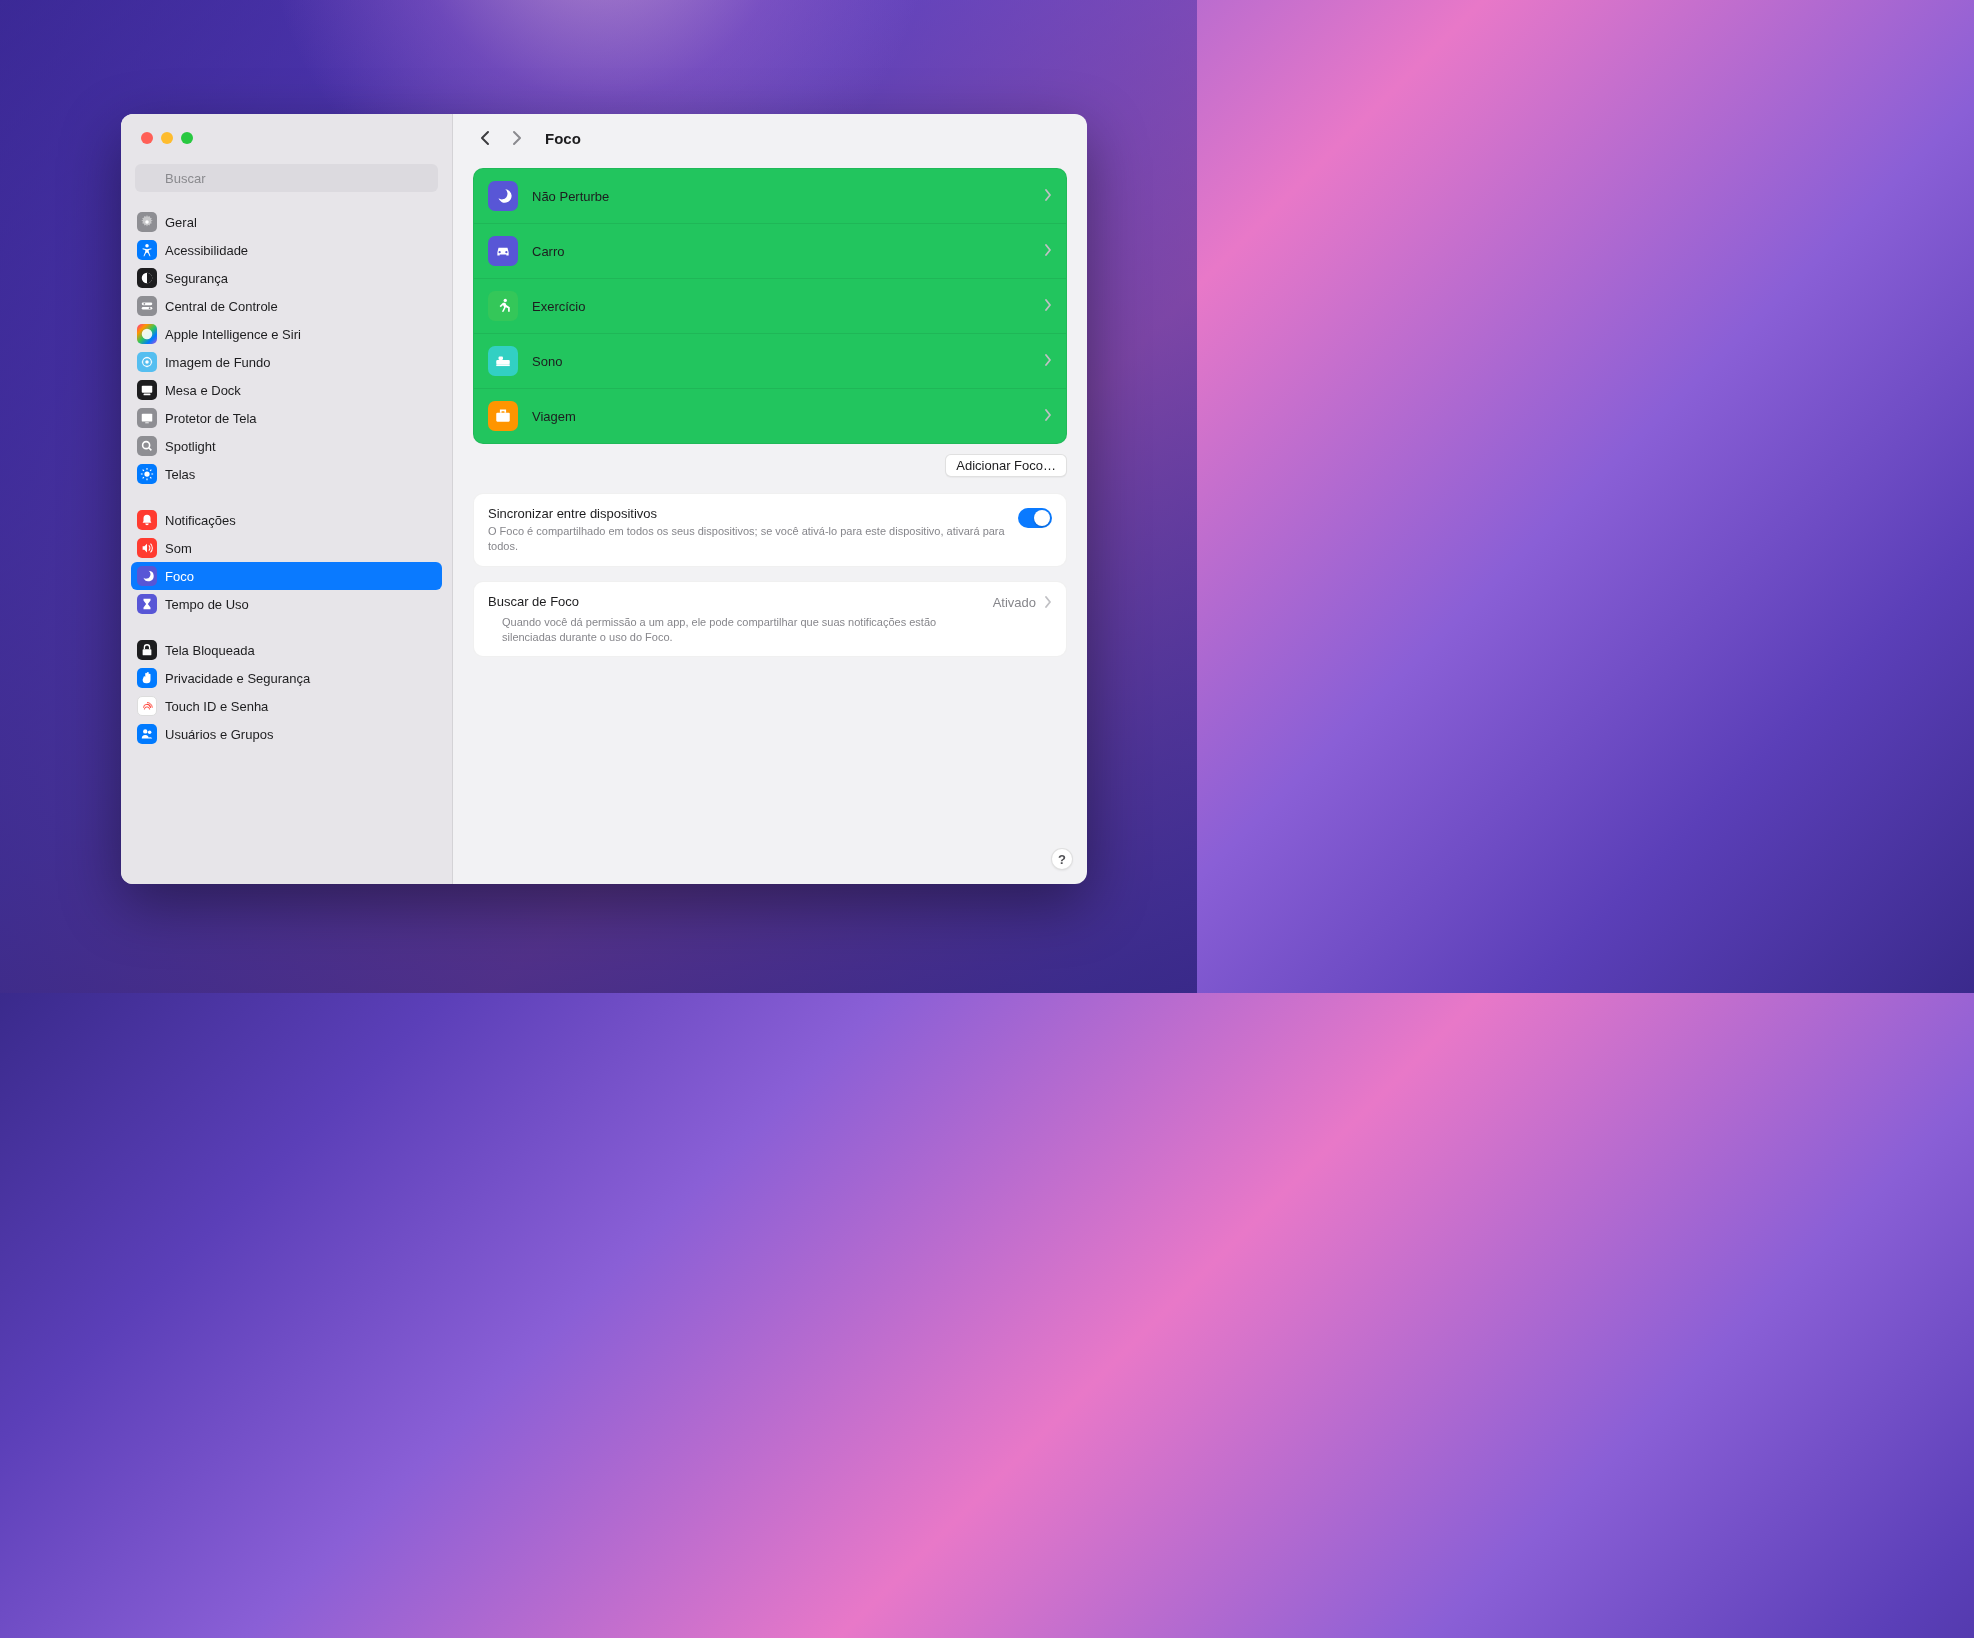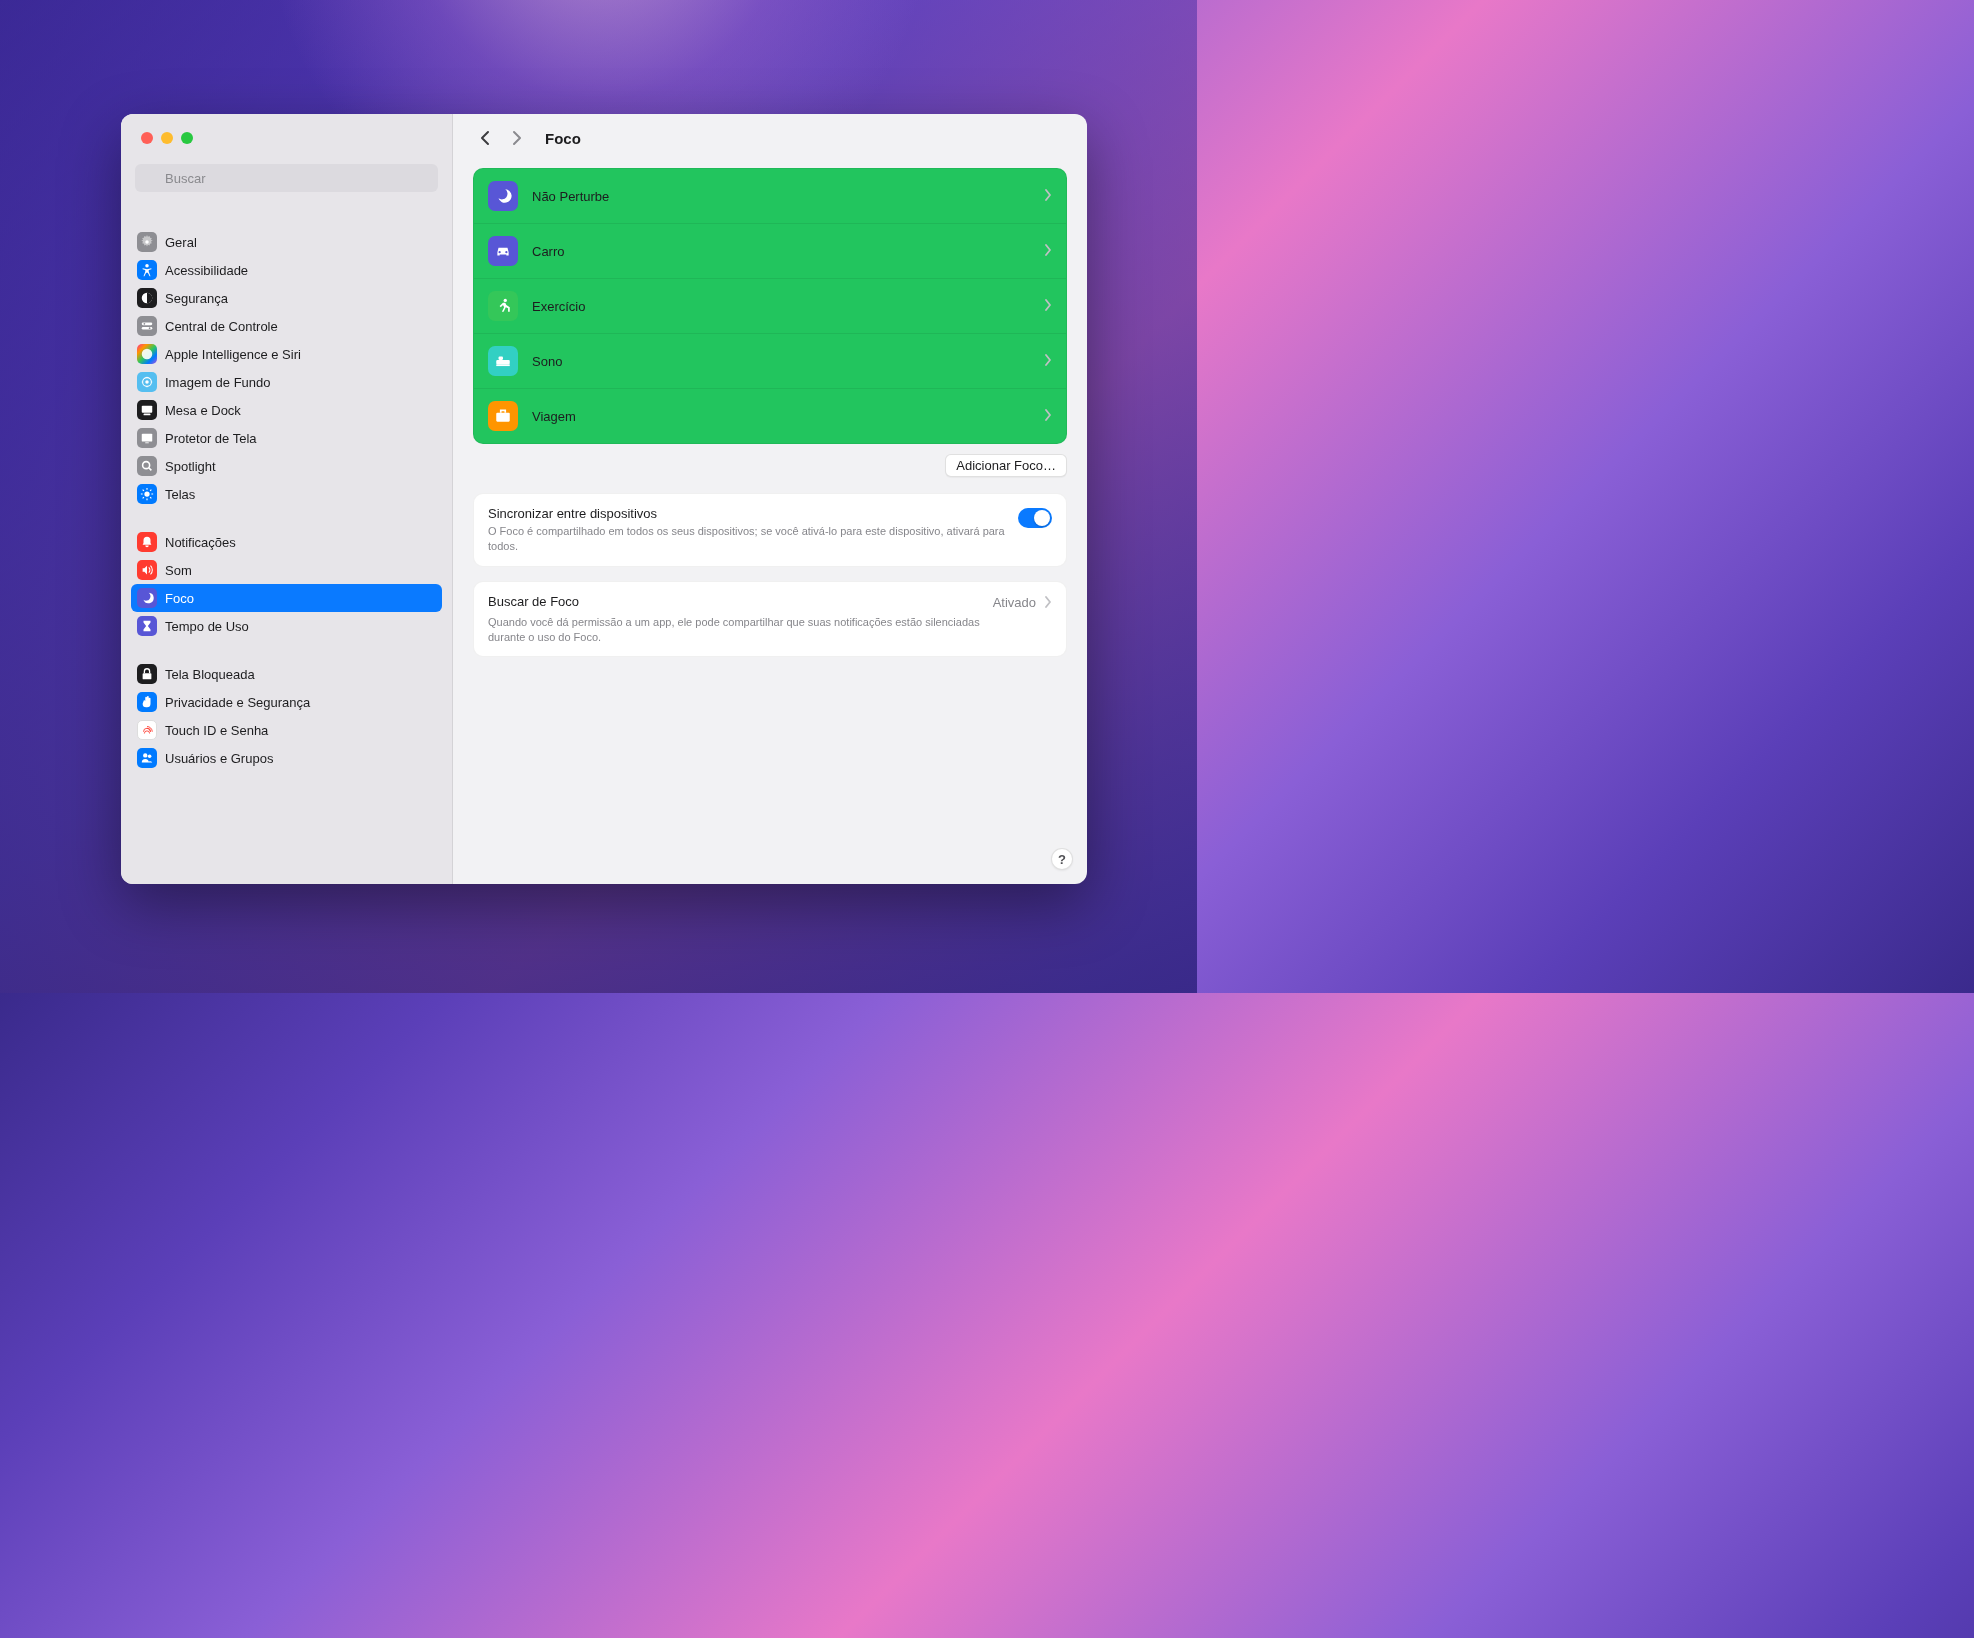--- a/index.html
+++ b/index.html
@@ -67,21 +67,21 @@
       width: 14px;
       height: 14px;
       pointer-events: none;
     }
     .search::placeholder { color: #8a8a8e; }
     .nav {
       flex: 1;
       overflow-y: auto;
       padding: 6px 10px;
     }
-    .nav-group { margin-bottom: 18px; margin-top: 20px; }
+    .nav-group { margin-bottom: 18px; }
     .nav-item {
       display: flex;
       align-items: center;
       height: 28px;
       padding: 0 6px;
       border-radius: 6px;
       gap: 8px;
       cursor: default;
       font-size: 13px;
       color: #1d1d1f;
@@ -540,19 +540,19 @@
           <div class="status-text">
             <div class="info-title">Buscar de Foco</div>
           </div>
           <div class="status-value">Ativado</div>
           <span class="chevron">
             <svg viewBox="0 0 8 12">
                 <path d="M2 1 L6 6 L2 11" stroke="currentColor" stroke-width="1.8" fill="none" stroke-linecap="round" stroke-linejoin="round"></path>
               </svg>
           </span>
         </div>
-        <div class="info-desc" style="margin-top:3px; padding-right:60px;">Quando você dá permissão a um app, ele pode compartilhar que suas notificações estão silenciadas durante o uso do Foco.</div>
+        <div class="info-desc" style="margin-top:3px; padding-right:60px;margin-left:14px;">Quando você dá permissão a um app, ele pode compartilhar que suas notificações estão silenciadas durante o uso do Foco.</div>
       </div>
 
       <div class="help-btn">?</div>
     </div>
   </div>
 </div>
 
 </body></html>

